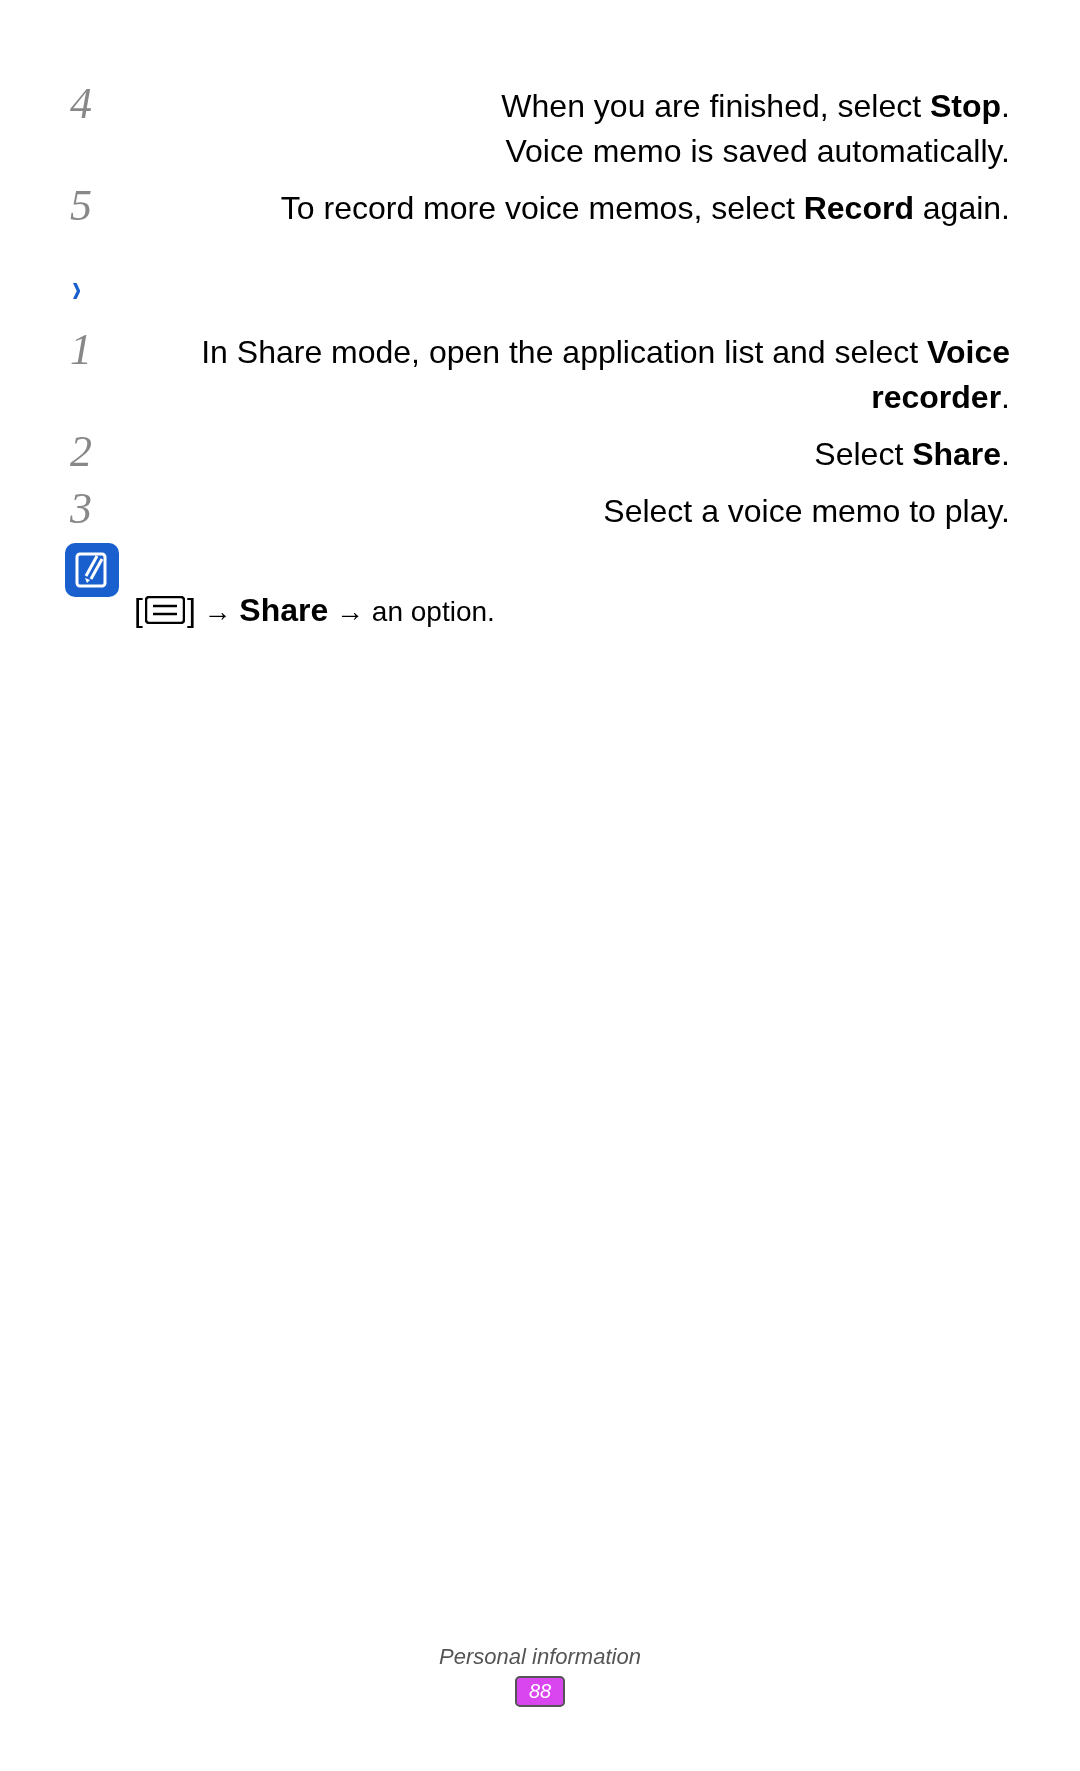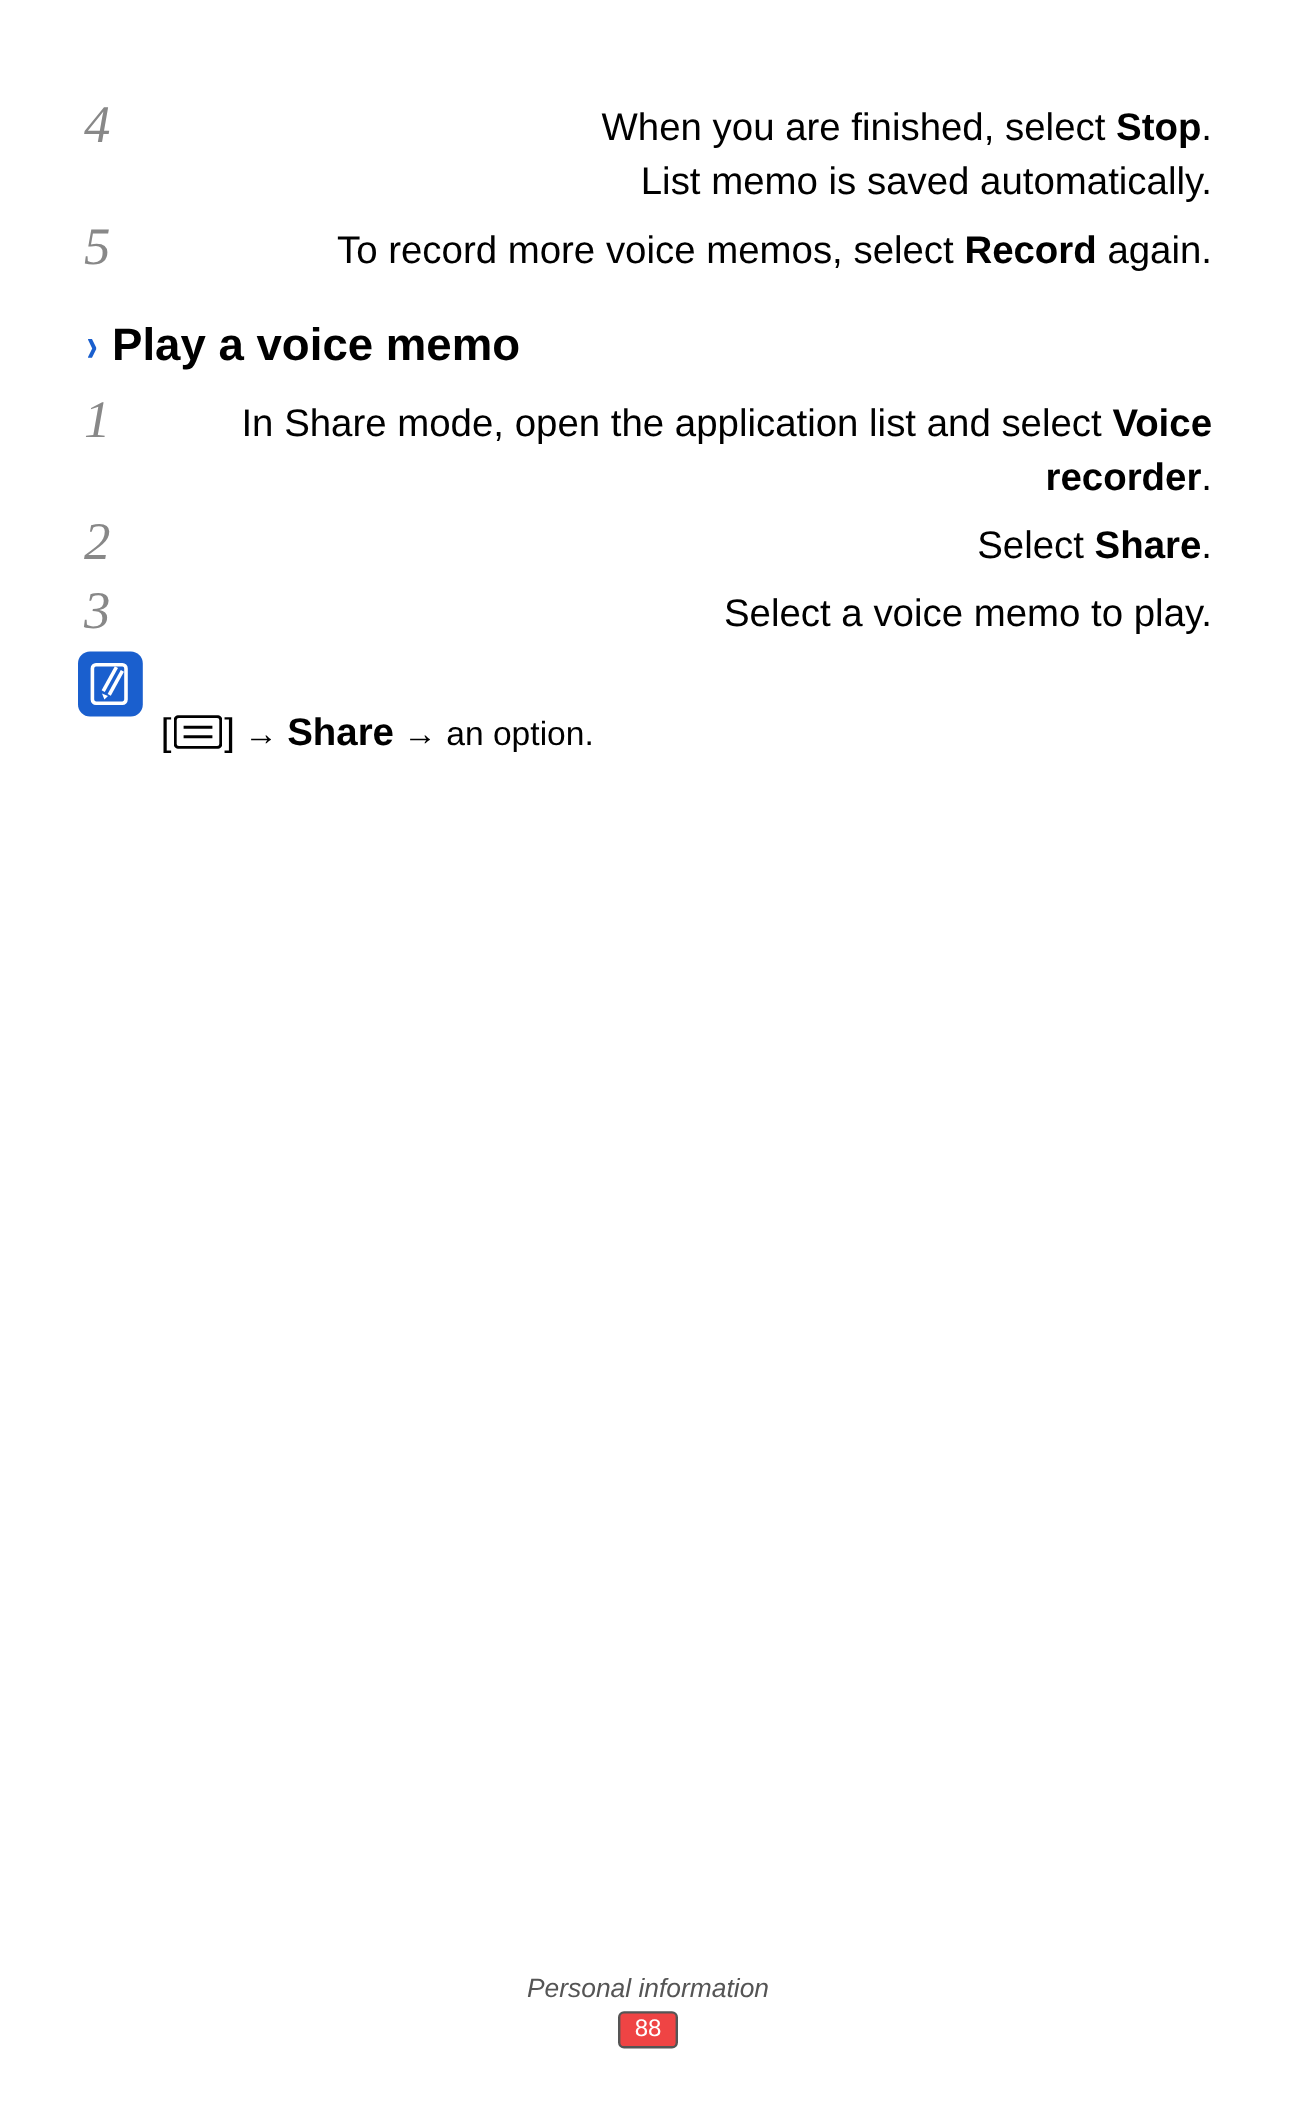--- a/index.html
+++ b/index.html
@@ -99,52 +99,52 @@
     text-align: center;
   }
   .footer-label {
     font-size: 22px;
     font-style: italic;
     color: #555;
     margin-bottom: 6px;
   }
   .page-badge {
     display: inline-block;
-    background: #ef4444;
+    background: #d946ef;
     border: 2px solid #555;
     border-radius: 5px;
     padding: 2px 12px;
     color: #fff;
     font-size: 20px;
+    font-style: italic;
   }
 </style>
 </head>
 <body>
 
 <div class="content">
 
   <div class="step">
     <div class="step-num">4</div>
     <div class="step-body">
       <span>When you are finished, select </span><span class="bold">Stop</span><span>.</span>
       <br>
-      <span>List memo is saved automatically.</span>
+      <span>Voice memo is saved automatically.</span>
     </div>
   </div>
 
   <div class="step">
     <div class="step-num">5</div>
     <div class="step-body">
       <span>To record more voice memos, select </span><span class="bold">Record</span><span> again.</span>
     </div>
   </div>
 
   <div class="section-heading">
     <span class="chevron">›</span>
-    <span class="heading-text">Play a voice memo</span>
   </div>
 
   <div class="step">
     <div class="step-num">1</div>
     <div class="step-body">
       <span>In Share mode, open the application list and select </span><span class="bold">Voice recorder</span><span>.</span>
     </div>
   </div>
 
   <div class="step">

